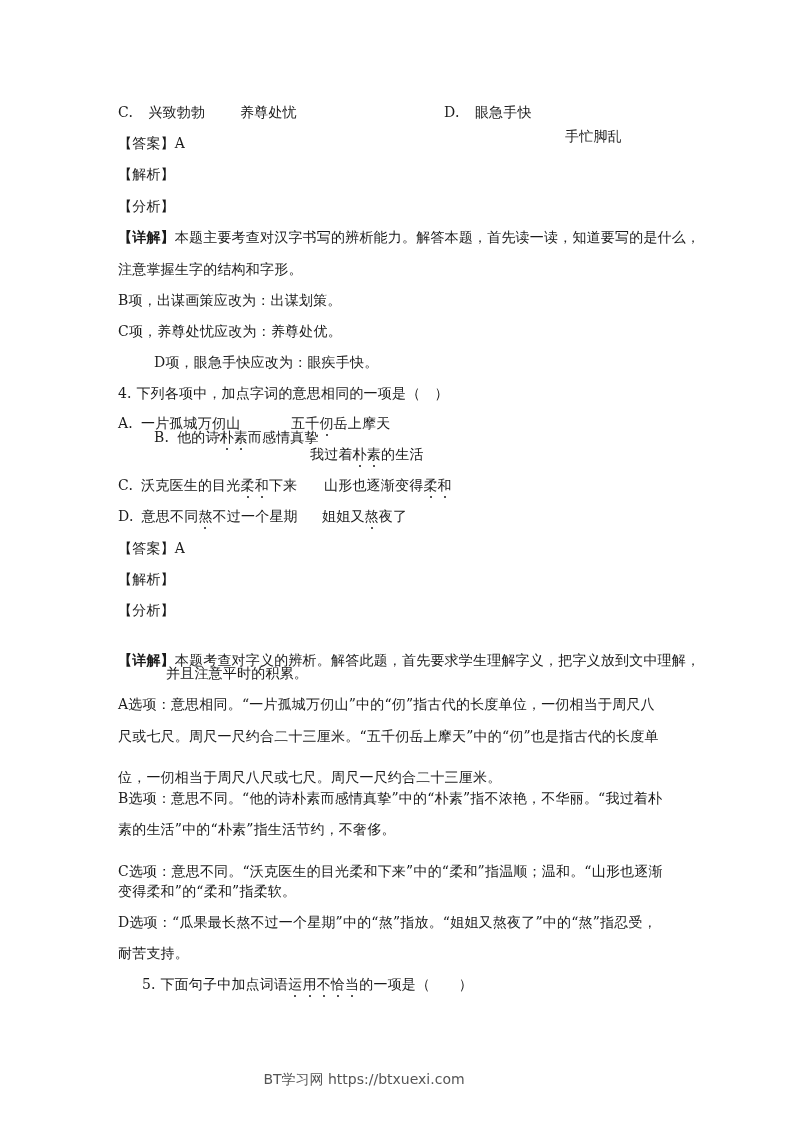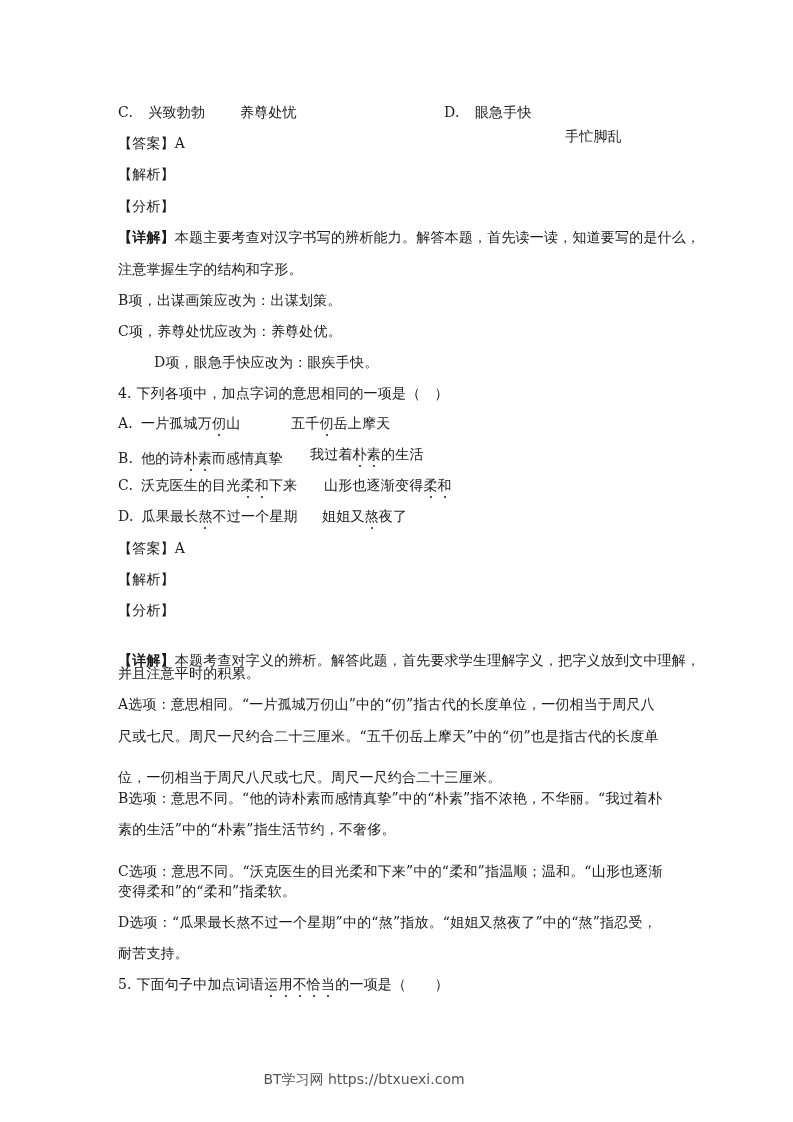--- a/index.html
+++ b/index.html
@@ -55,59 +55,59 @@
 
 <div class="line" style="top:384px;">4. 下列各项中，加点字词的意思相同的一项是（　）</div>
 
 <div class="line" style="top:414px;">
   <span>A.</span><span class="gap" style="width:8px;"></span><span>一片孤城万</span><span class="dot">仞</span><span>山</span>
 </div>
 <div class="line" style="top:414px; left:279px;margin-left:12px;">
   <span>五千</span><span class="dot">仞</span><span>岳上摩天</span>
 </div>
 
-<div class="line" style="top:449px;">
+<div class="line" style="top:428px;margin-left:36px;">
   <span>B.</span><span class="gap" style="width:8px;"></span><span>他的诗</span><span class="" style="letter-spacing:0;"><span class="dot">朴</span><span class="dot">素</span></span><span>而感情真挚</span>
 </div>
 <div class="line" style="top:445px; left:310px;">
   <span>我过着</span><span class=""><span class="dot">朴</span><span class="dot">素</span></span><span>的生活</span>
 </div>
 
 <div class="line" style="top:476px;">
   <span>C.</span><span class="gap" style="width:8px;"></span><span>沃克医生的目光</span><span class=""><span class="dot">柔</span><span class="dot">和</span></span><span>下来</span>
 </div>
 <div class="line" style="top:476px; left:324px;">
   <span>山形也逐渐变得</span><span class=""><span class="dot">柔</span><span class="dot">和</span></span><span></span>
 </div>
 
 <div class="line" style="top:507px;">
-  <span>D.</span><span class="gap" style="width:8px;"></span><span>瓜果最长</span><span class="dot">熬</span><span>不过一个星期</span>
+  <span>D.</span><span class="gap" style="width:8px;"></span><span>意思不同</span><span class="dot">熬</span><span>不过一个星期</span>
 </div>
 <div class="line" style="top:507px; left:322px;">
   <span>姐姐又</span><span class="dot">熬</span><span>夜了</span>
 </div>
 
 <div class="line" style="top:539px;">【答案】A</div>
 <div class="line" style="top:570px;">【解析】</div>
 <div class="line" style="top:601px;">【分析】</div>
 <div class="line" style="top:632px;margin-top:19px;">
   <span style="font-weight:bold;">【详解】</span><span>本题考查对字义的辨析。解答此题，首先要求学生理解字义，把字义放到文中理解，</span>
 </div>
-<div class="line" style="top:664px;">并且注意平时的积累。</div>
+<div class="line" style="top:664px;margin-left:48px;">并且注意平时的积累。</div>
 
 <div class="line" style="top:695px;">A选项：意思相同。“一片孤城万仞山”中的“仞”指古代的长度单位，一仞相当于周尺八</div>
 <div class="line" style="top:727px;">尺或七尺。周尺一尺约合二十三厘米。“五千仞岳上摩天”中的“仞”也是指古代的长度单</div>
 <div class="line" style="top:768px;">位，一仞相当于周尺八尺或七尺。周尺一尺约合二十三厘米。</div>
 
 <div class="line" style="top:789px;">B选项：意思不同。“他的诗朴素而感情真挚”中的“朴素”指不浓艳，不华丽。“我过着朴</div>
 <div class="line" style="top:820px;">素的生活”中的“朴素”指生活节约，不奢侈。</div>
 
 <div class="line" style="top:851px;margin-top:11px;">C选项：意思不同。“沃克医生的目光柔和下来”中的“柔和”指温顺；温和。“山形也逐渐</div>
 <div class="line" style="top:882px;">变得柔和”的“柔和”指柔软。</div>
 
 <div class="line" style="top:913px;">D选项：“瓜果最长熬不过一个星期”中的“熬”指放。“姐姐又熬夜了”中的“熬”指忍受，</div>
 <div class="line" style="top:944px;">耐苦支持。</div>
 
-<div class="line" style="top:975px;">
+<div class="line" style="top:975px;margin-left:24px;">
   <span>5. 下面句子中加点词语</span><span class=""><span class="dot">运</span><span class="dot">用</span><span class="dot">不</span><span class="dot">恰</span><span class="dot">当</span></span><span>的一项是（　　）</span>
 </div>
 
 <div class="footer">BT学习网 https://btxuexi.com</div>
 
 </body></html>

